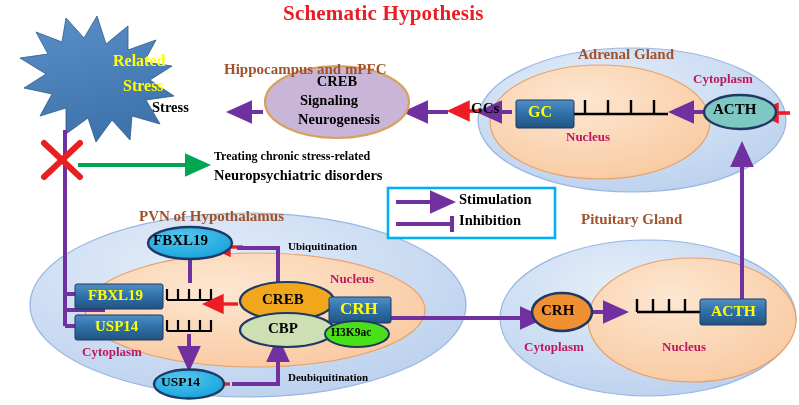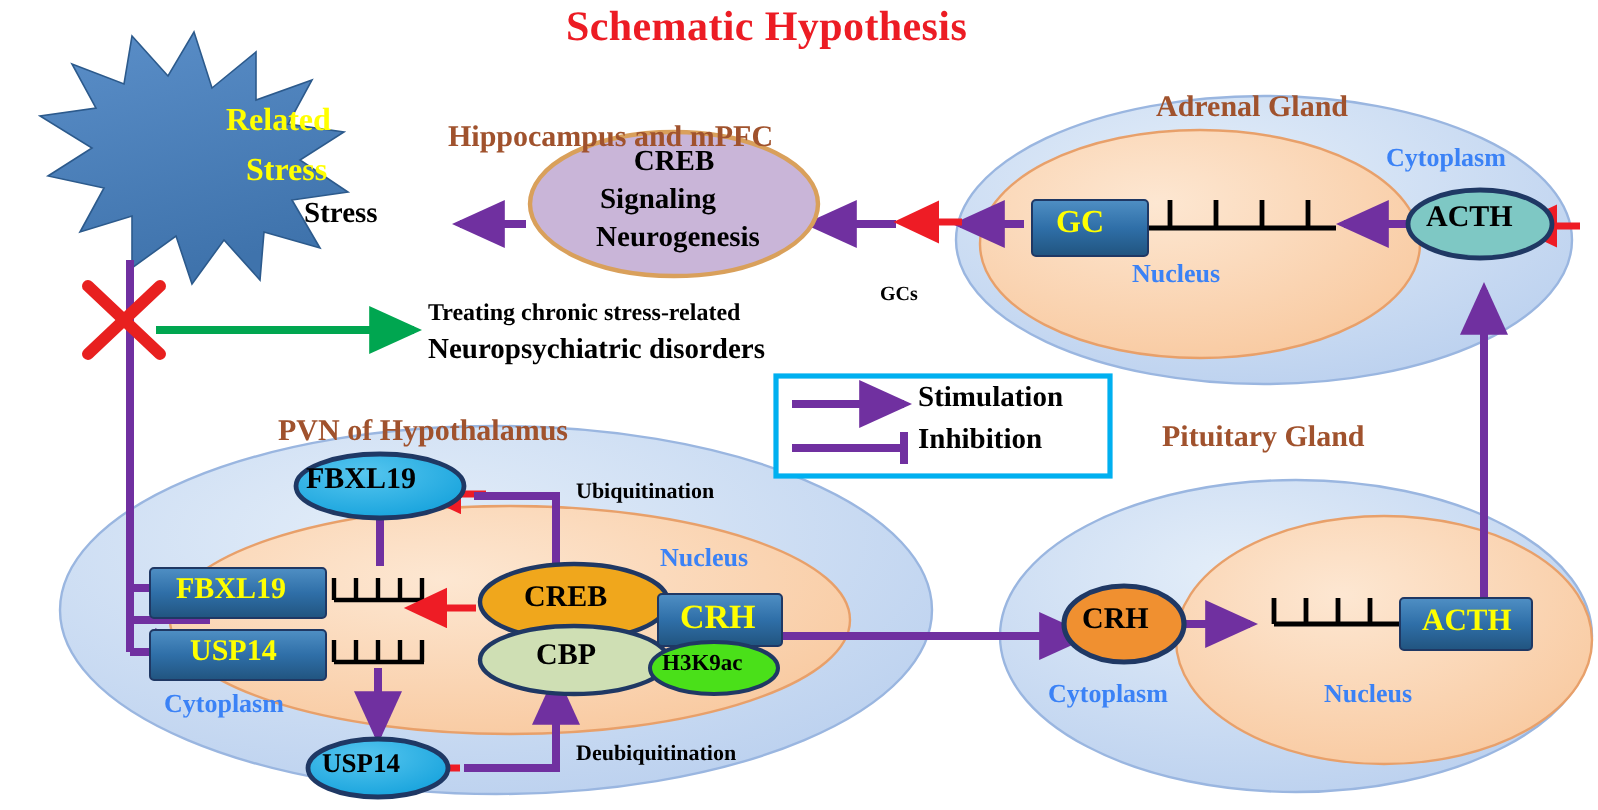--- a/index.html
+++ b/index.html
@@ -3,21 +3,21 @@
 <meta charset="utf-8">
 <style>
   html,body{margin:0;padding:0;background:#ffffff;}
   body{width:799px;height:405px;position:relative;overflow:hidden;
        font-family:"Liberation Serif", serif;}
   .stage{position:absolute;left:0;top:0;width:635px;height:405px;}
   svg.layer{position:absolute;left:0;top:0;width:799px;height:405px;overflow:visible;}
   .txt{position:absolute;white-space:nowrap;font-weight:bold;line-height:1.02;}
   .title{color:#ec1c24;font-size:21px;letter-spacing:.2px;}
   .organ{color:#a0522d;font-size:15px;margin-top:17px;}
-  .compart{color:#3b82f6;font-size:13px;}
+  .compart{color:#be185d;font-size:13px;}
   .black{color:#000000;font-size:14px;}
   .smallblack{color:#000000;font-size:10.5px;}
   .center{text-align:center;}
 </style>
 </head>
 <body>
 
 <div class="stage">
 
 <svg class="layer" viewBox="0 0 799 405">
@@ -219,21 +219,21 @@
 <div class="txt organ" style="left:224px;top:45px;">Hippocampus and mPFC</div>
 <div class="txt black center" style="left:287px;top:74px;width:100px;font-size:14.5px;">CREB</div>
 <div class="txt black center" style="left:279px;top:112px;width:120px;font-size:14.5px;">Neurogenesis</div>
 <div class="txt black center" style="left:279px;top:93px;width:100px;font-size:14.5px;">Signaling</div>
 
 <div class="txt black" style="left:152px;top:100px;font-size:14.5px;">Stress</div>
 
 <div class="txt black" style="left:214px;top:150px;font-size:12px;">Treating chronic stress-related</div>
 <div class="txt black" style="left:214px;top:168px;font-size:14.5px;">Neuropsychiatric disorders</div>
 
-<div class="txt black" style="left:440px;top:101px;font-size:10px;margin-top:42px;">GCs</div>
+<div class="txt black" style="left:471px;top:101px;font-size:15px;">GCs</div>
 
 <div class="txt organ" style="left:578px;top:30px;">Adrenal Gland</div>
 <div class="txt compart" style="left:693px;top:72px;">Cytoplasm</div>
 <div class="txt compart" style="left:566px;top:130px;">Nucleus</div>
 <div class="txt" style="left:528px;top:104px;color:#ffff00;font-size:16px;">GC</div>
 <div class="txt black" style="left:713px;top:102px;font-size:15px;">ACTH</div>
 
 <div class="txt organ" style="left:581px;top:195px;">Pituitary Gland</div>
 <div class="txt compart" style="left:524px;top:340px;">Cytoplasm</div>
 <div class="txt compart" style="left:662px;top:340px;">Nucleus</div>

